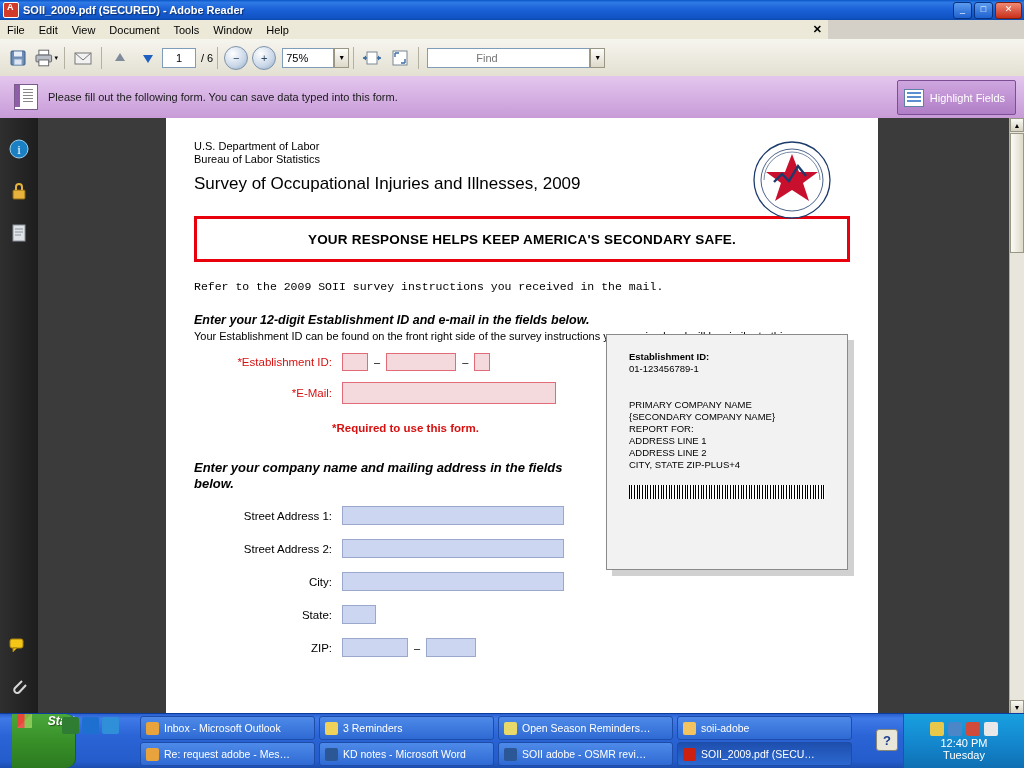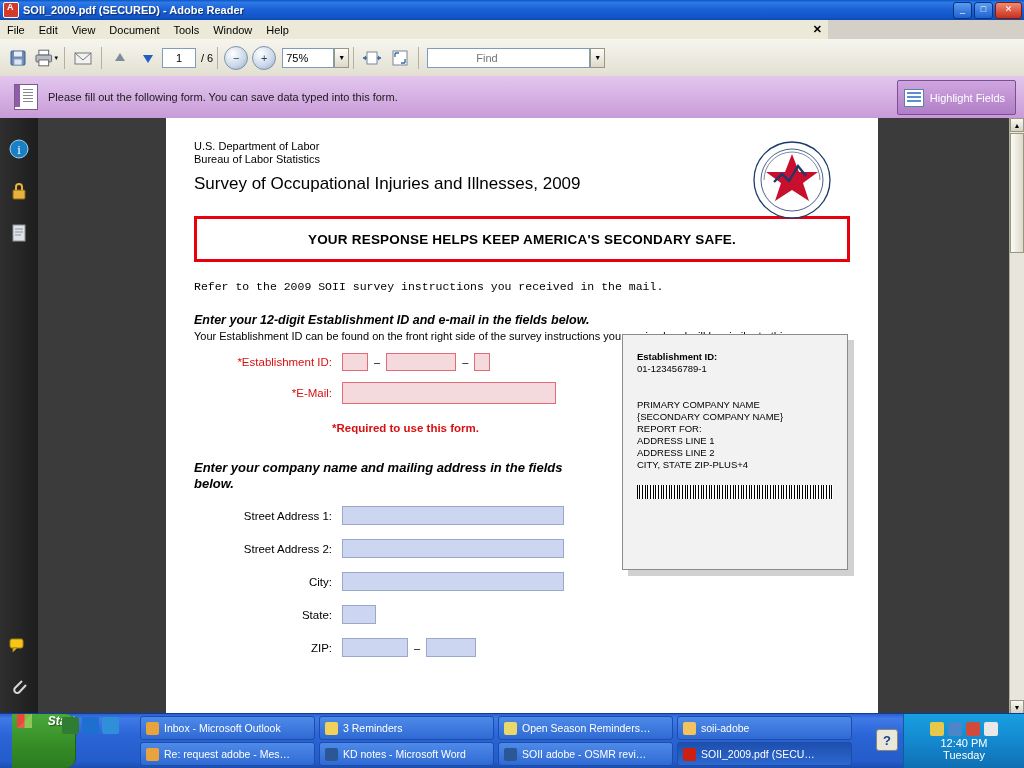--- a/index.html
+++ b/index.html
@@ -176,21 +176,21 @@
   .inp-blue {
     background: #ccd6f0; border: 1px solid #9aa8cc; height: 17px;
   }
   .dash { padding: 0 6px; color: #000; }
   .req-note { color: #d81010; font-size: 11.5px; font-weight: bold; margin: 18px 0 0 138px; }
 
   .sample-box {
     position: absolute; right: 30px; top: 216px; width: 196px; height: 202px;
     background: #f2f2f2; border: 1px solid #8a8a8a;
     box-shadow: 6px 6px 0 rgba(0,0,0,.18);
-    padding: 16px 14px; font-size: 9.5px; color: #000; line-height: 12px;
+    padding: 16px 22px; font-size: 9.5px; color: #000; line-height: 12px;
   }
   .barcode {
     margin-top: 14px; height: 14px;
     background: repeating-linear-gradient(to right,
       #000 0 1px, #fff 1px 2px, #000 2px 3px, #fff 3px 5px, #000 5px 6px, #fff 6px 8px);
   }
 
   .section-head {
     font-weight: bold; font-style: italic; font-size: 13px; margin-top: 26px; line-height: 16px;
   }

